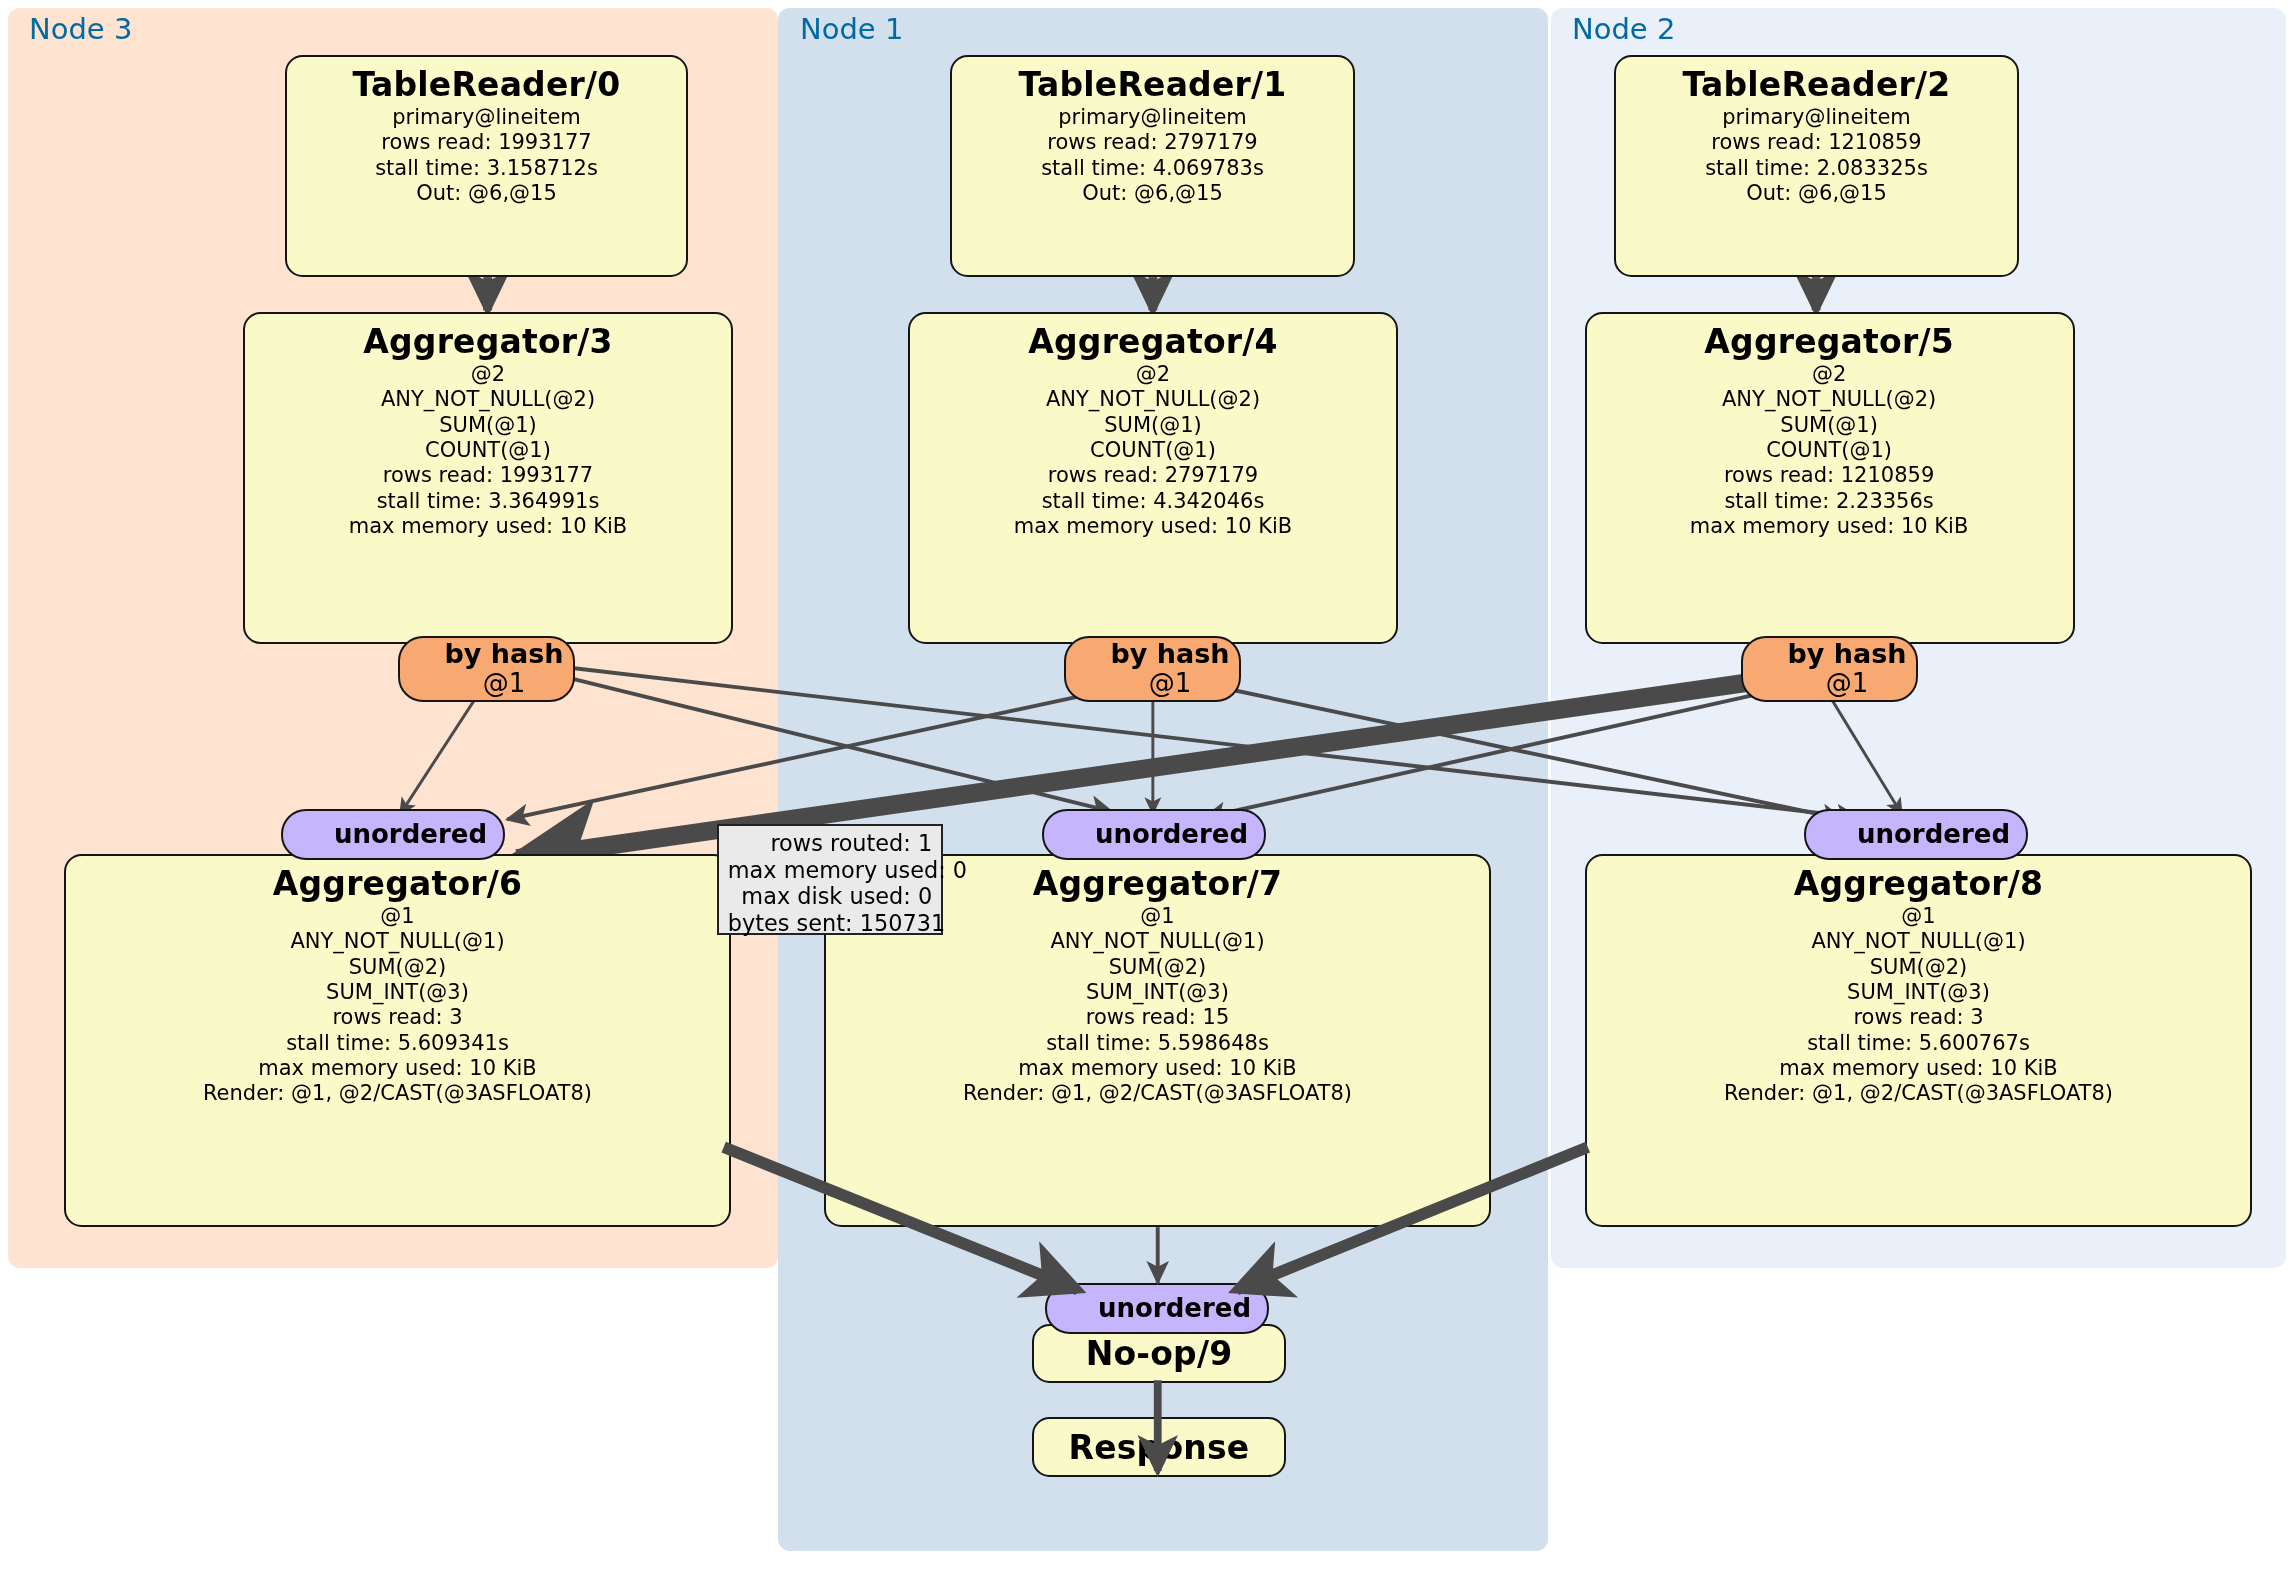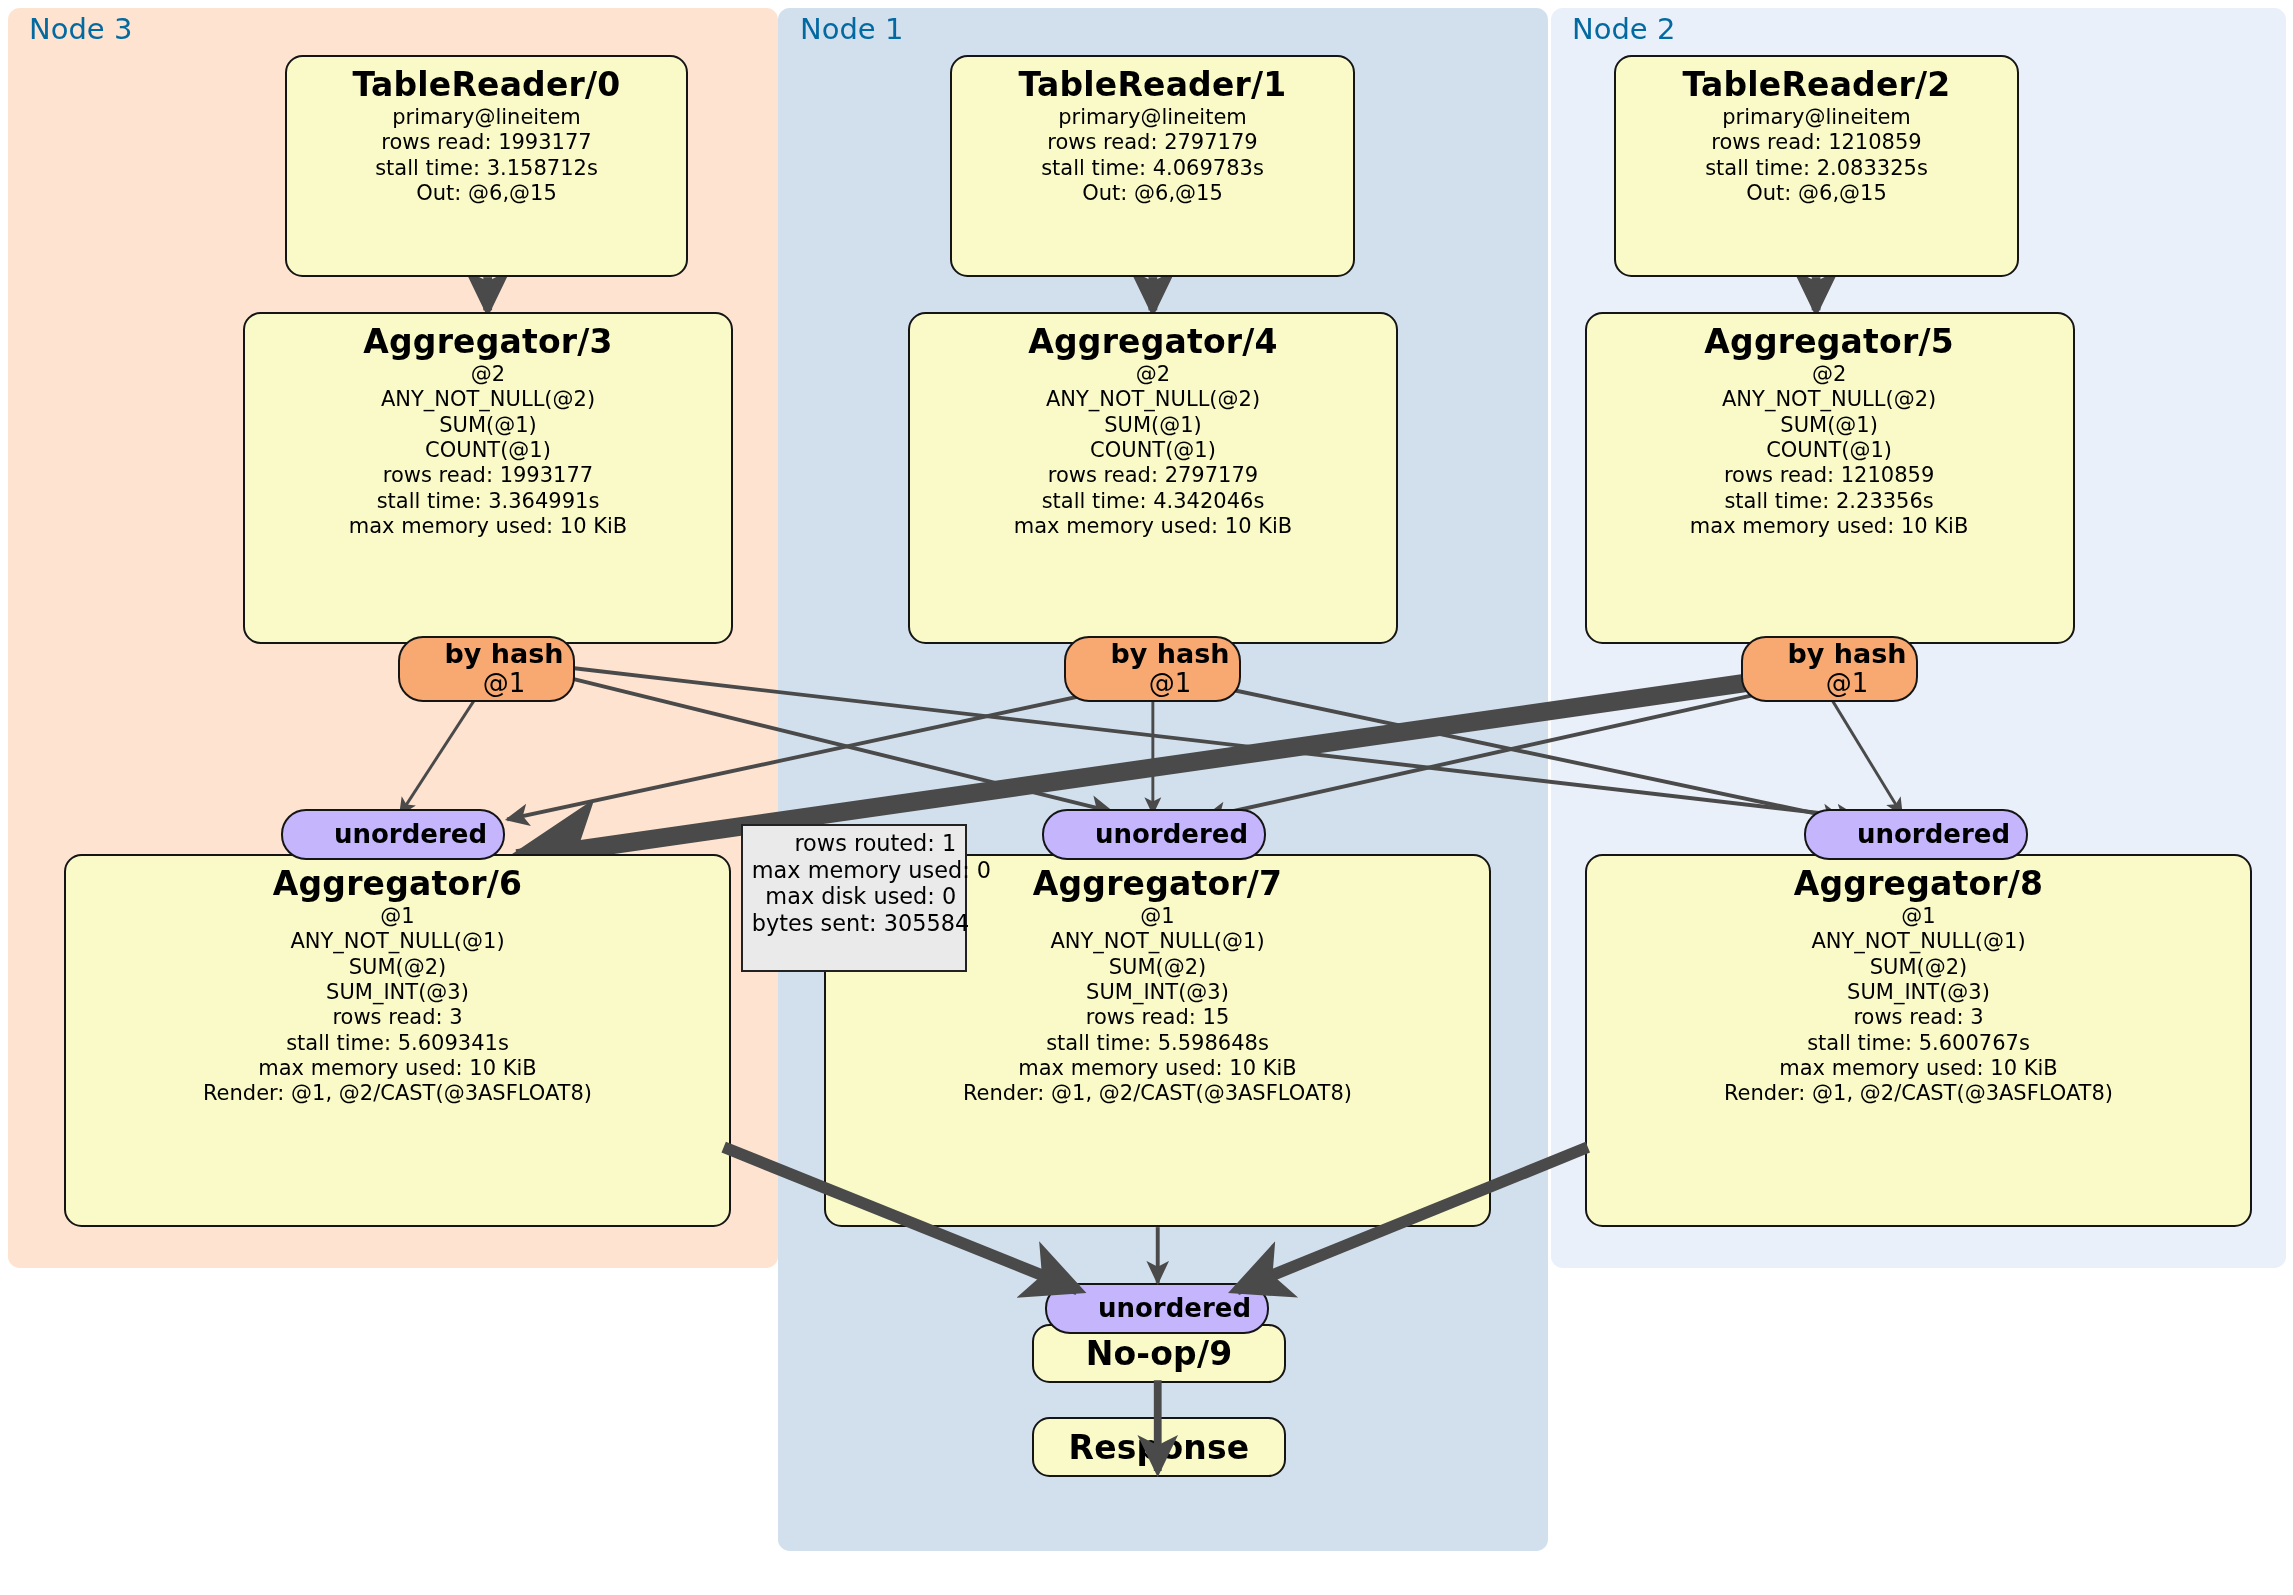--- a/index.html
+++ b/index.html
@@ -207,25 +207,25 @@
   <div class="pill unord" style="left:281px;top:809px;width:224px;height:51px;">
     <div class="p1">unordered</div>
   </div>
   <div class="pill unord" style="left:1042px;top:809px;width:224px;height:51px;">
     <div class="p1">unordered</div>
   </div>
   <div class="pill unord" style="left:1804px;top:809px;width:224px;height:51px;">
     <div class="p1">unordered</div>
   </div>
 
-  <div class="infobox" style="left:717px;top:824px;width:226px;height:148px;margin-left:24px;">
+  <div class="infobox" style="left:717px;top:824px;width:226px;height:111px;">
     <div class="line">rows routed: 1</div>
     <div class="line">max memory used: 0</div>
     <div class="line">max disk used: 0</div>
-    <div class="line">bytes sent: 305584</div>
+    <div class="line">bytes sent: 150731</div>
   </div>
 
   <svg class="edges edges-top" xmlns="http://www.w3.org/2000/svg" viewBox="0 0 2352 1636" width="2294" height="1596">
     <line x1="742" y1="1176" x2="1105" y2="1322" stroke="#4A4A4A" stroke-width="12" marker-end="url(#ahb)"></line>
     <line x1="1187" y1="1258" x2="1187" y2="1315" stroke="#4A4A4A" stroke-width="4" marker-end="url(#ah)"></line>
     <line x1="1628" y1="1176" x2="1268" y2="1322" stroke="#4A4A4A" stroke-width="12" marker-end="url(#ahb)"></line>
     <line x1="1187" y1="1415" x2="1187" y2="1508" stroke="#4A4A4A" stroke-width="8" marker-end="url(#ahb)"></line>
   </svg>
 
   <div class="pill unord" style="left:1045px;top:1283px;width:224px;height:51px;">

